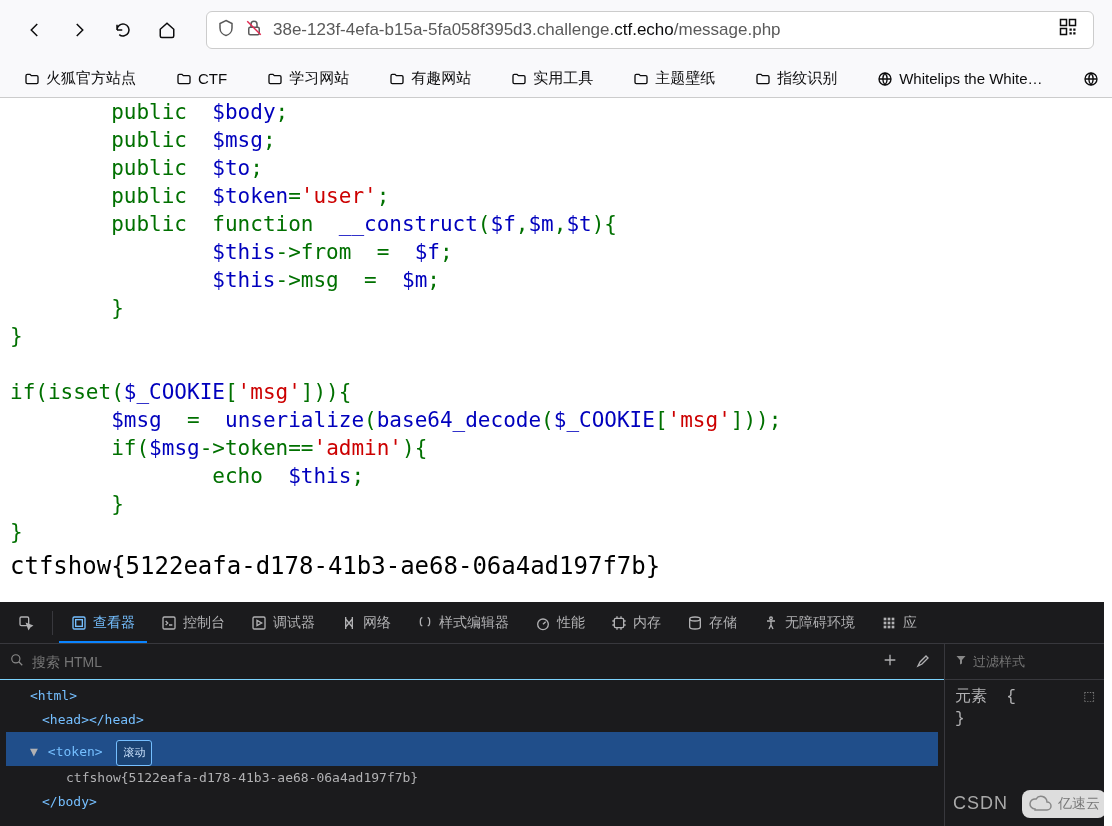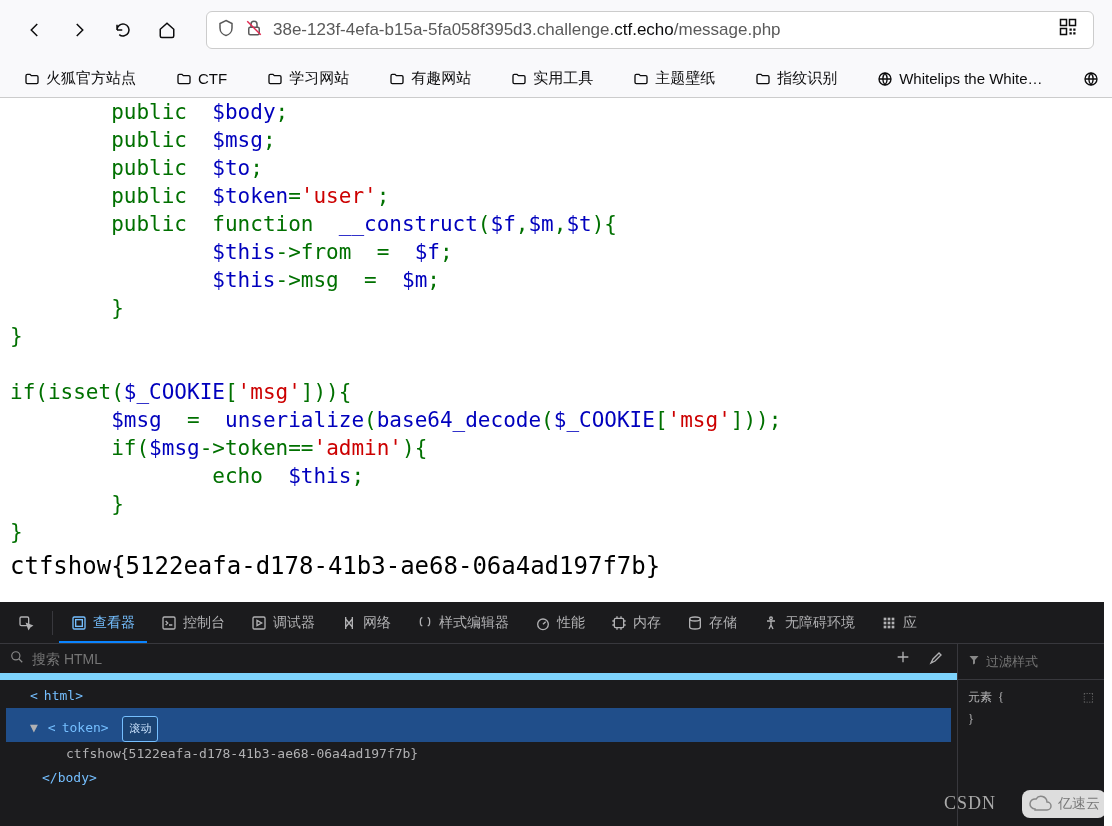--- a/index.html
+++ b/index.html
@@ -32,41 +32,41 @@
 
 .devtools { position: absolute; bottom: 0; left: 0; right: 8px; height: 224px; background: #1b1b1d; color: #b1b1b3; font-size: 13px; display: flex; flex-direction: column; }
 .dt-tabs { height: 42px; display: flex; align-items: center; border-bottom: 1px solid #38383d; padding: 0 6px; gap: 2px; }
 .dt-tab { display: flex; align-items: center; gap: 6px; padding: 0 12px; height: 100%; color: #b1b1b3; cursor: pointer; font-size: 14px; }
 .dt-tab.active { color: #75bfff; box-shadow: inset 0 -2px 0 #0a84ff; }
 .dt-tab svg { width: 16px; height: 16px; }
 .dt-sep { width: 1px; height: 24px; background: #38383d; margin: 0 4px; }
 
 .dt-body { flex: 1; display: flex; }
 .dt-html { flex: 1; display: flex; flex-direction: column; }
-.dt-search { height: 36px; display: flex; align-items: center; border-bottom: 7px solid #7dd3fc; padding: 0 10px; gap: 8px; }
+.dt-search { height: 36px; display: flex; align-items: center; border-bottom: 1px solid #7dd3fc; padding: 0 10px; gap: 8px; }
 .dt-search input { flex: 1; background: transparent; border: none; color: #b1b1b3; font-size: 14px; outline: none; }
 .dt-search-btn { color: #b1b1b3; padding: 4px; cursor: pointer; }
 .dt-tree { padding: 4px 6px; font-family: Menlo, Consolas, monospace; font-size: 13px; line-height: 24px; }
 .dt-tree-row { padding-left: 24px; white-space: nowrap; }
 .dt-tree-row.l1 { padding-left: 36px; }
 .dt-tree-row.l2 { padding-left: 48px; }
 .dt-tree-row.l3 { padding-left: 60px; }
 .dt-tree-row.selected { background: #204e8a; color: #fff; }
 .tag-br { color: #75bfff; }
-.tag-name { color: #75bfff; margin-left: 6px; }
+.tag-name { color: #75bfff; }
 .badge { display: inline-block; background: #38383d; color: #b1b1b3; border: 1px solid #5a5a5e; border-radius: 3px; padding: 0 6px; font-size: 11px; margin-left: 6px; }
 .badge.sel { background: #1b4373; border-color: #75bfff; color: #cde5ff; margin-top: 8px; }
 .twisty { display: inline-block; width: 10px; color: #b1b1b3; }
 
-.dt-styles { width: 147px; border-left: 1px solid #38383d; display: flex; flex-direction: column; }
+.dt-styles { width: 160px; border-left: 1px solid #38383d; display: flex; flex-direction: column; }
 .dt-filter { height: 36px; display: flex; align-items: center; border-bottom: 1px solid #38383d; padding: 0 10px; gap: 6px; }
 .dt-filter input { flex: 1; background: transparent; border: none; color: #b1b1b3; font-size: 13px; outline: none; }
-.dt-style-content { padding: 6px 10px; font-family: Liberation Serif, serif; font-size: 12px; line-height: 22px; }
-
-.watermark-csdn { position: absolute; bottom: 12px; right: 116px; color: #aaa; font-size: 18px; font-weight: 500; letter-spacing: 1px; font-family: Liberation Serif, serif; }
+.dt-style-content { padding: 6px 10px; font-family: Liberation Mono, monospace; font-size: 16px; line-height: 22px; }
+
+.watermark-csdn { position: absolute; bottom: 12px; right: 104px; color: #aaa; font-size: 18px; font-weight: 500; letter-spacing: 1px; }
 .watermark-ysy { position: absolute; bottom: 8px; right: 6px; display: flex; align-items: center; gap: 6px; color: #777; font-size: 14px; background: rgba(255,255,255,0.85); padding: 2px 6px; border-radius: 8px; }
 .watermark-ysy svg { width: 24px; height: 24px; }
 </style>
 </head>
 <body>
 
 <div class="browser-toolbar">
   <div class="nav-btn">
       <svg viewBox="0 0 24 24">
         <path d="M15 4l-8 8 8 8"></path>
@@ -283,20 +283,21 @@
         <input placeholder="搜索 HTML" style="">
         <span class="dt-search-btn"><svg width="16" height="16" viewBox="0 0 24 24" fill="none" stroke="#b1b1b3" stroke-width="2">
               <path d="M12 4v16M4 12h16"></path>
             </svg></span>
         <span class="dt-search-btn"><svg width="16" height="16" viewBox="0 0 24 24" fill="none" stroke="#b1b1b3" stroke-width="2">
               <path d="M18 6l-9 9-3 6 6-3 9-9z"></path>
             </svg></span>
       </div>
       <div class="dt-tree">
         <div class="dt-tree-row"><span class="tag-br">&lt;</span><span class="tag-name">html</span><span class="tag-br">&gt;</span></div>
+        <div class="dt-tree-row l1"><span class="tag-br">&lt;head&gt;</span><span class="tag-br">&lt;/head&gt;</span></div>
         <div class="dt-tree-row selected" style="padding-left:24px;"><span class="twisty">▼</span> <span class="tag-br">&lt;</span><span class="tag-name">token</span><span class="tag-br">&gt;</span> <span class="badge sel">滚动</span></div>
         <div class="dt-tree-row l3">ctfshow{5122eafa-d178-41b3-ae68-06a4ad197f7b}</div>
         <div class="dt-tree-row l1"><span class="tag-br">&lt;/body&gt;</span></div>
       </div>
     </div>
 
     <div class="dt-styles">
       <div class="dt-filter">
         <span><svg width="12" height="12" viewBox="0 0 24 24" fill="#888">
               <path d="M3 4h18l-7 8v7l-4 2v-9z"></path>

